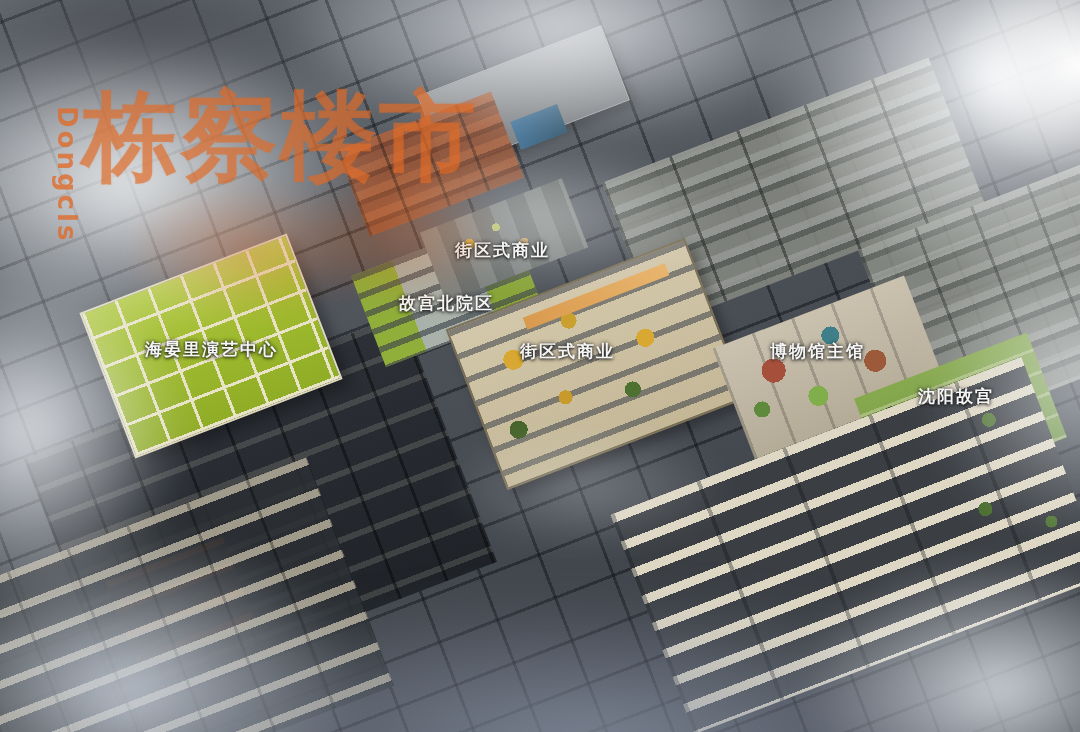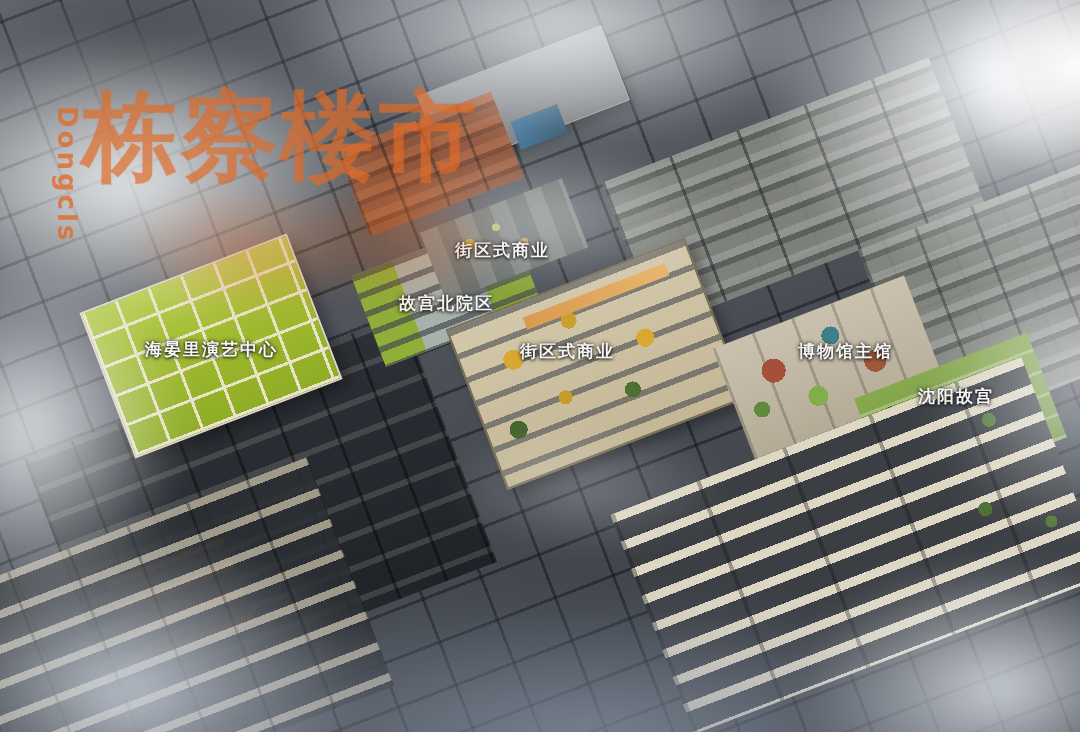--- a/index.html
+++ b/index.html
@@ -127,21 +127,21 @@
     background:radial-gradient(closest-side, rgba(240,242,245,.28), rgba(240,242,245,0));}
   .vignette{position:absolute;inset:0;
     background:radial-gradient(120% 120% at 50% 40%, rgba(0,0,0,0) 58%, rgba(28,32,40,.28) 100%);}
   
   .map-label{
     position:absolute;color:#f5f5f5;font-size:17px;font-weight:600;letter-spacing:2px;
     text-shadow:0 0 4px rgba(30,30,30,.95),0 1px 3px rgba(0,0,0,.8);white-space:nowrap;z-index:30;}
   .lb-commercial{left:455px;top:239px;}
   .lb-northcourt{left:399px;top:292px;}
   .lb-palace{left:520px;top:340px;}
-  .lb-museum{left:798px;top:340px;text-align:right;}
+  .lb-museum{left:770px;top:340px;text-align:right;}
   .lb-zhang{left:918px;top:385px;}
   .lb-haiyanli{left:145px;top:317px;margin-top:21px;}
   
   .wm-main{
     position:absolute;left:82px;top:88px;z-index:40;
     font-size:97px;font-weight:900;letter-spacing:2px;line-height:1;
     color:rgba(224,106,40,.6);white-space:nowrap;
     text-shadow:0 0 2px rgba(224,106,40,.25);}
   .wm-vert{
     position:absolute;left:52px;top:106px;z-index:40;

